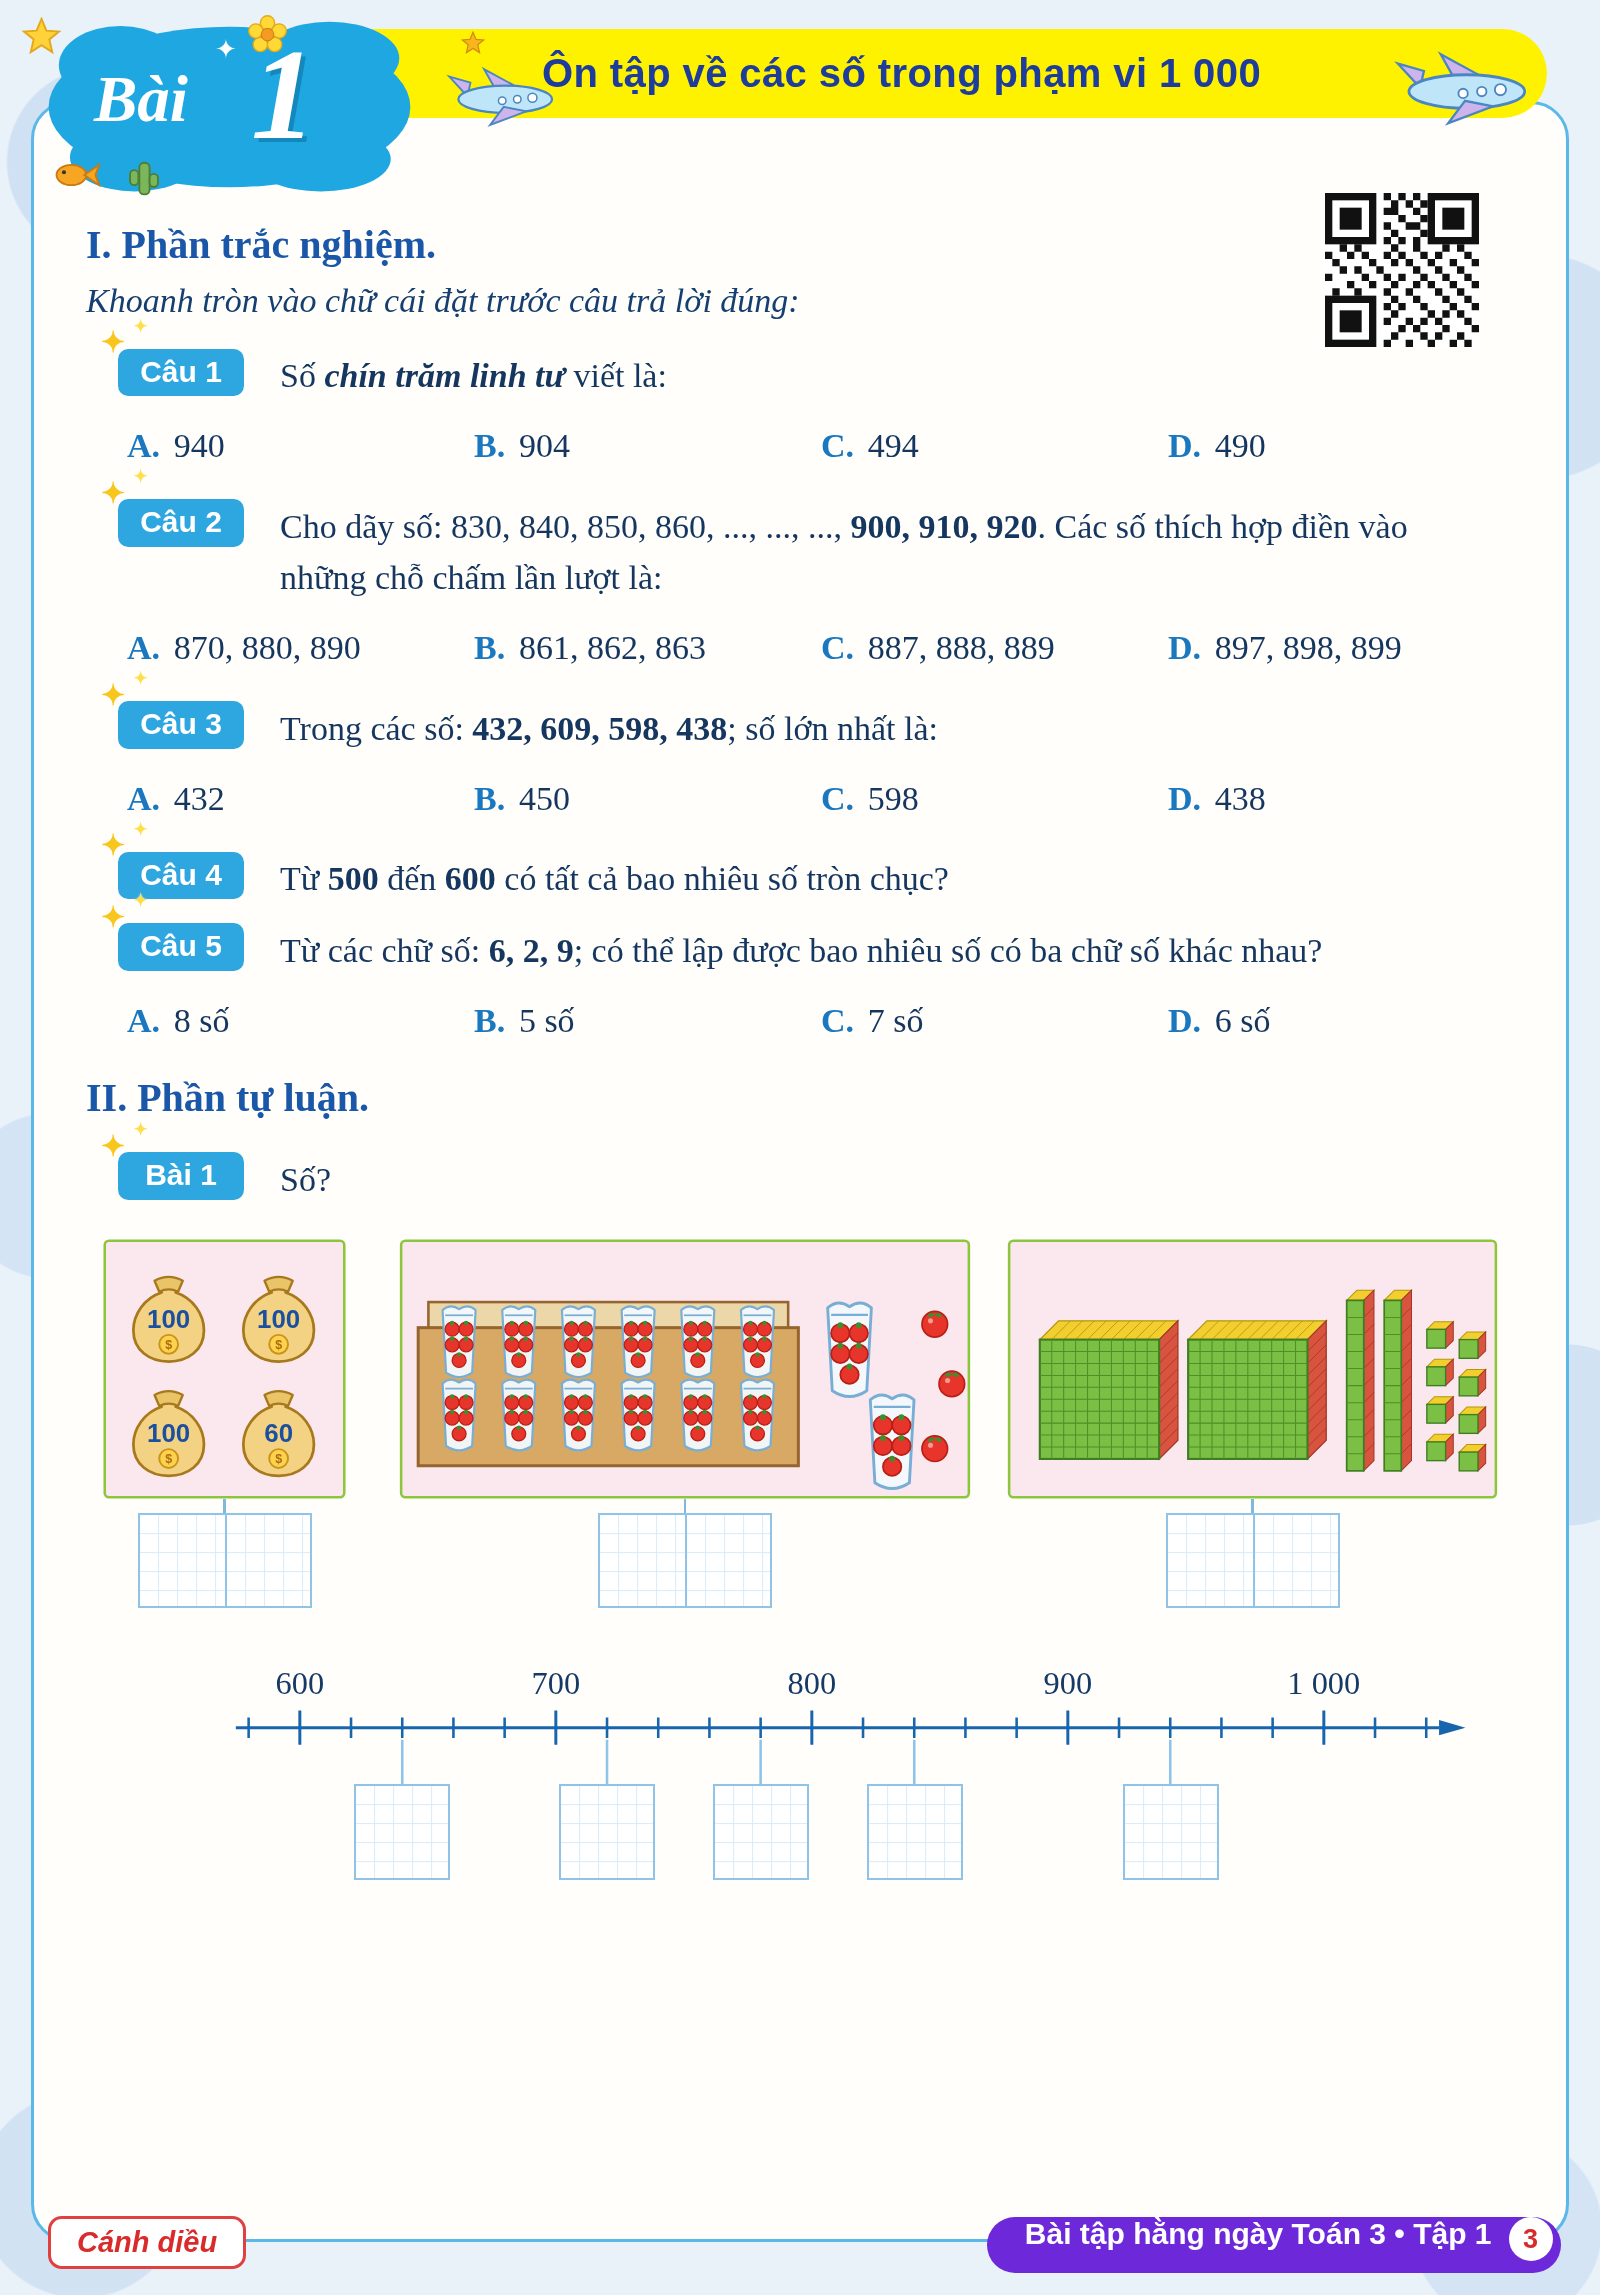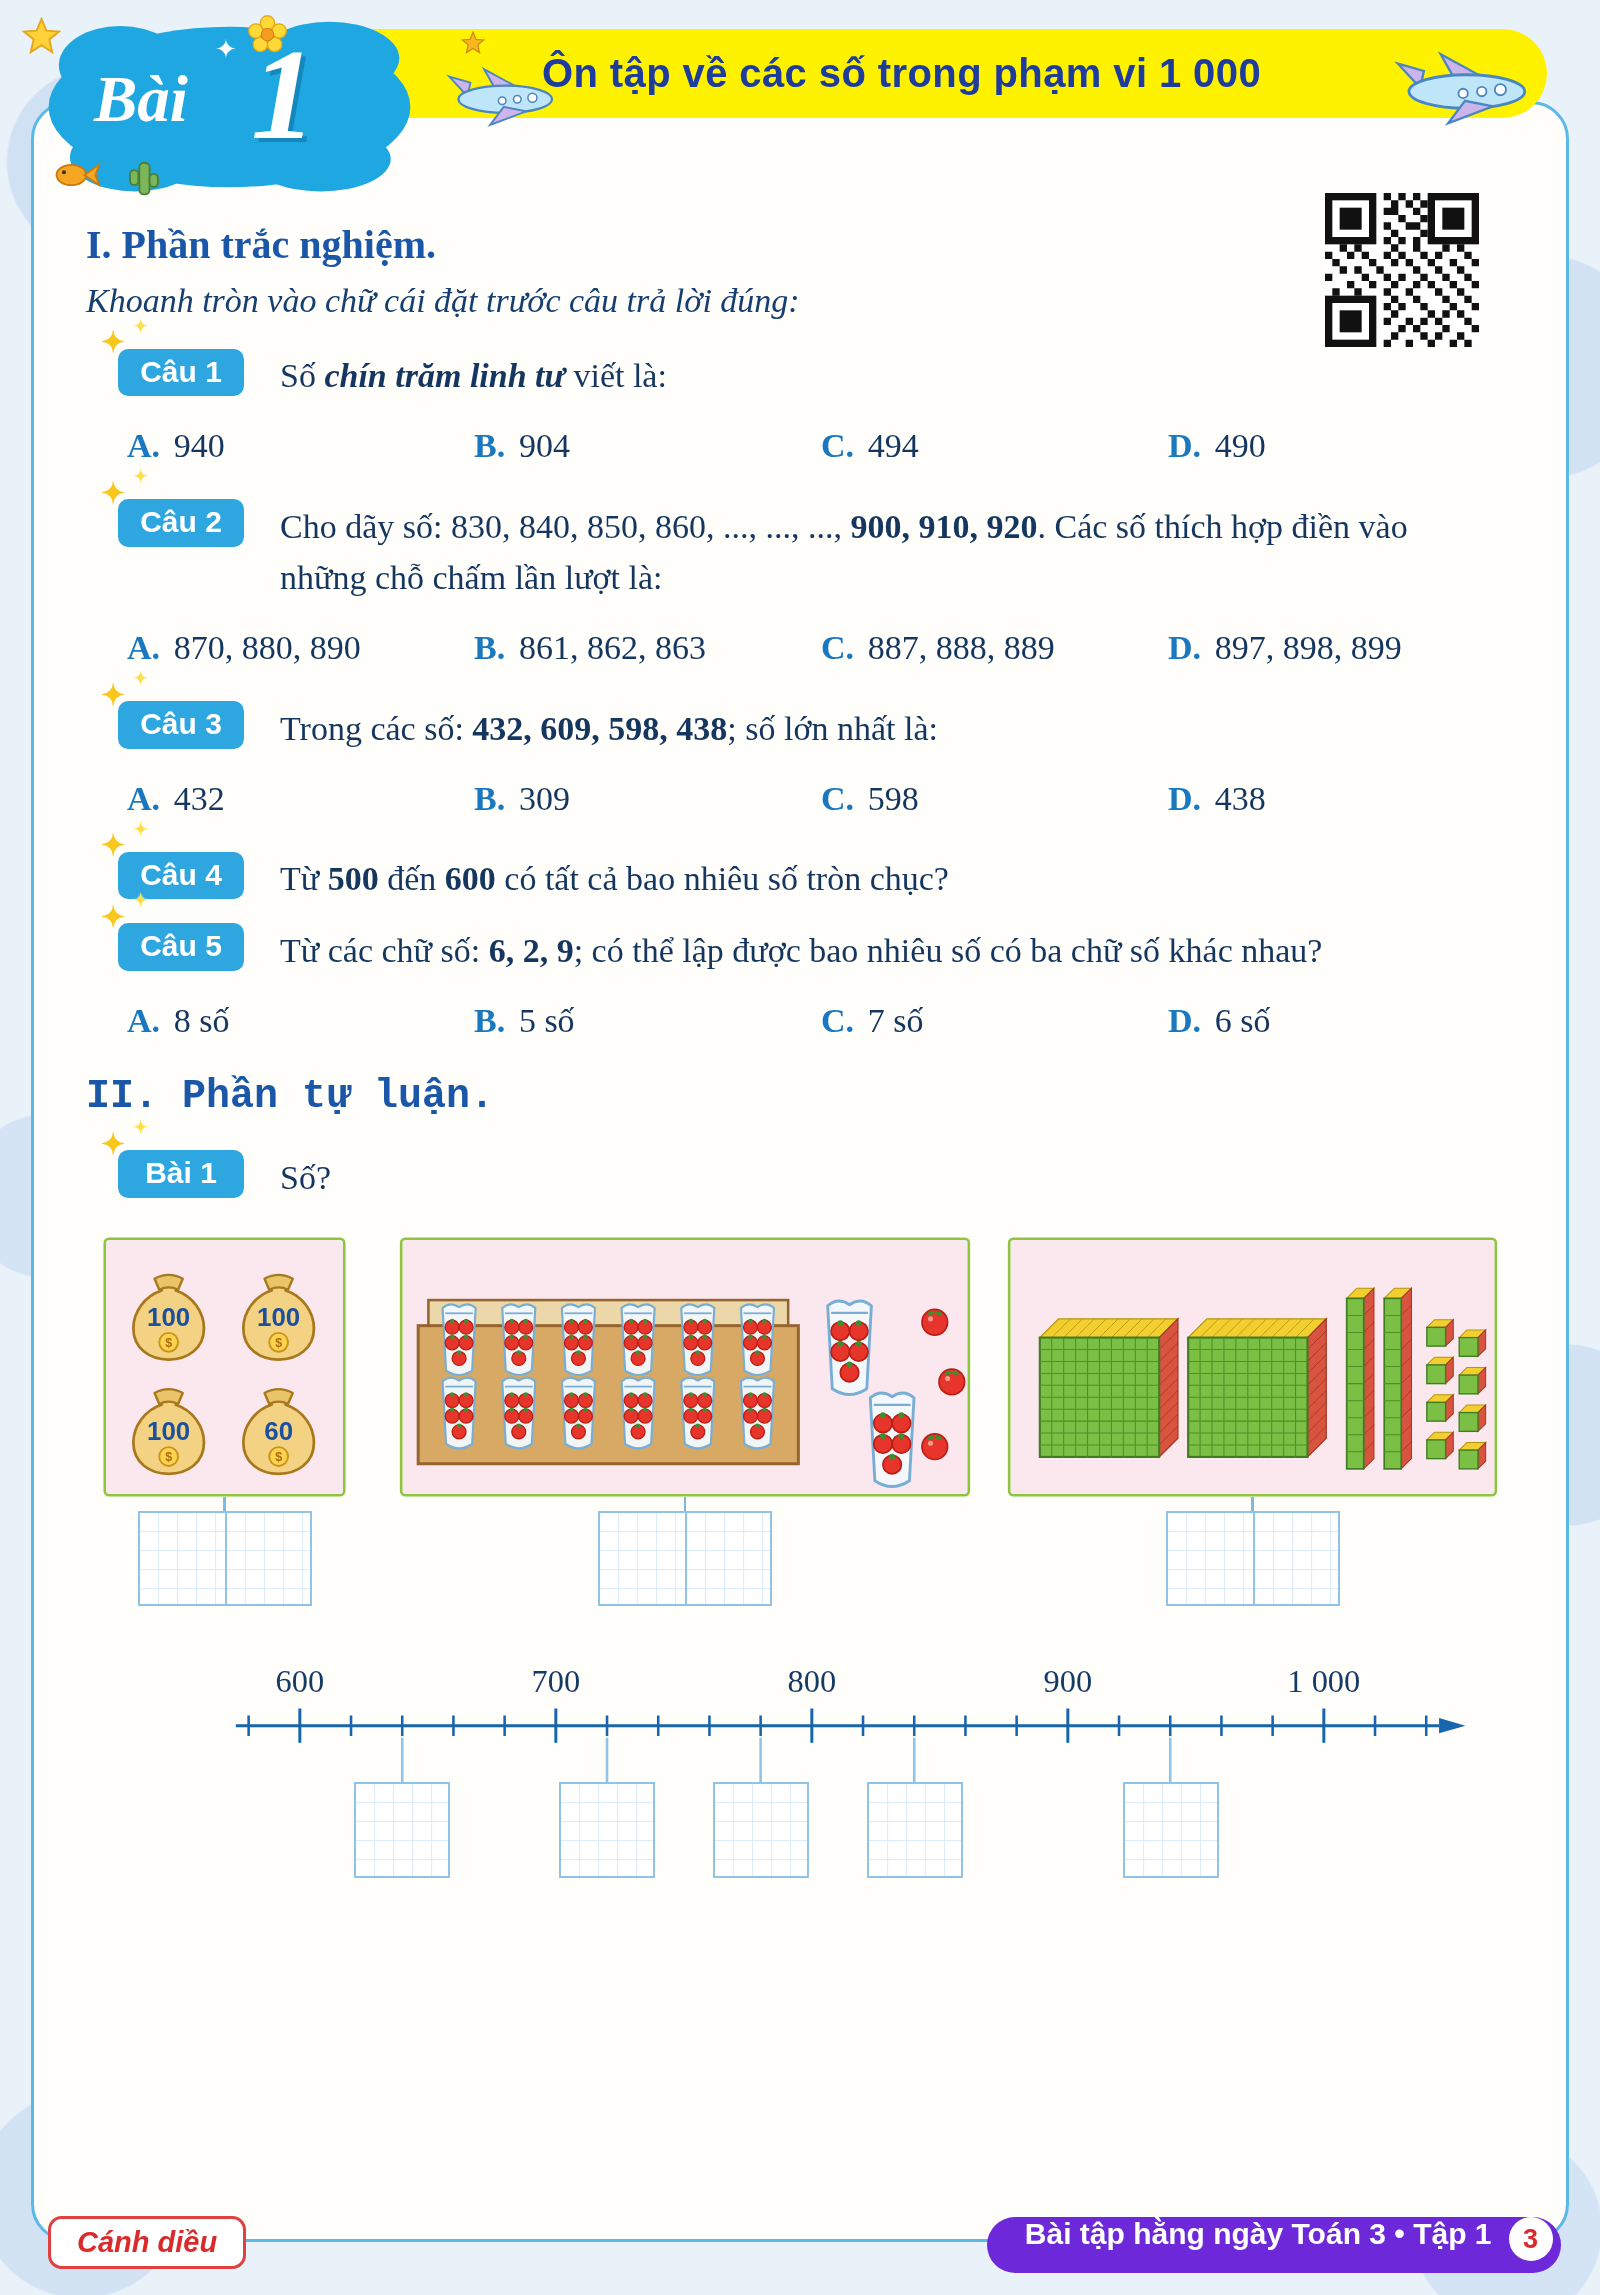--- a/index.html
+++ b/index.html
@@ -33,21 +33,21 @@
   .decor-flower{left:246px;top:13.7px;width:43px;height:43px;z-index:5;}
   .decor-star-small{left:461px;top:31px;width:24px;height:24px;}
   .decor-fish{left:51px;top:159px;width:50px;height:32px;}
   .decor-cactus{left:128px;top:159px;width:32px;height:41px;}
   .plane-left{left:444px;top:60px;width:130px;height:68px;}
   .plane-right{left:1392px;top:43px;width:159px;height:84px;}
   .qr{position:absolute;left:1325px;top:193px;width:154px;height:154px;z-index:2;}
 
   
   .sec-heading{margin:0 0 13.7px;font-size:40px;font-weight:bold;color:#1b57a8;}
-  .sec-heading.second{margin-top:12px;font-family:Liberation Mono, monospace;}
+  .sec-heading.second{margin-top:12px;}
   .instruction{margin:0 0 29px;font-size:34px;font-style:italic;color:#153f70;}
 
   .question{display:flex;align-items:flex-start;padding-left:32px;margin:19px 0 0;}
   .question.exercise{margin-top:31px;}
   .q-badge{position:relative;min-width:126px;text-align:center;background:#2ea6e0;color:#fff;
     font-family:"Liberation Sans",sans-serif;font-weight:bold;font-size:30px;padding:6px 15.4px 7.7px;border-radius:10.2px;flex:0 0 auto;}
   .q-badge .star{position:absolute;color:#f8c71d;text-shadow:0 0 1.7px #fff;line-height:1;}
   .star.s1{left:-17px;top:-20.5px;font-size:29px;}
   .star.s2{left:15.4px;top:-31px;font-size:17px;color:#ffdf49;}
   .q-text{flex:1;padding:1.7px 34px 0 36px;font-size:34px;color:#14365f;line-height:1.5;}
@@ -206,21 +206,21 @@
   <div class="question">
     <div class="q-badge">
       <span class="star s1">✦</span>
       <span class="star s2">✦</span>
       <span>Câu 3</span>
     </div>
     <div class="q-text"><span>Trong các số: </span><span style="font-weight: 700;">432, 609, 598, 438</span><span>; số lớn nhất là:</span></div>
   </div>
   <div class="options">
     <div class="option"><span class="opt-letter">A.</span><span>432</span></div>
-    <div class="option"><span class="opt-letter">B.</span><span>309</span></div>
+    <div class="option"><span class="opt-letter">B.</span><span>450</span></div>
     <div class="option"><span class="opt-letter">C.</span><span>598</span></div>
     <div class="option"><span class="opt-letter">D.</span><span>438</span></div>
   </div>
 
   <div class="question">
     <div class="q-badge">
       <span class="star s1">✦</span>
       <span class="star s2">✦</span>
       <span>Câu 4</span>
     </div>

